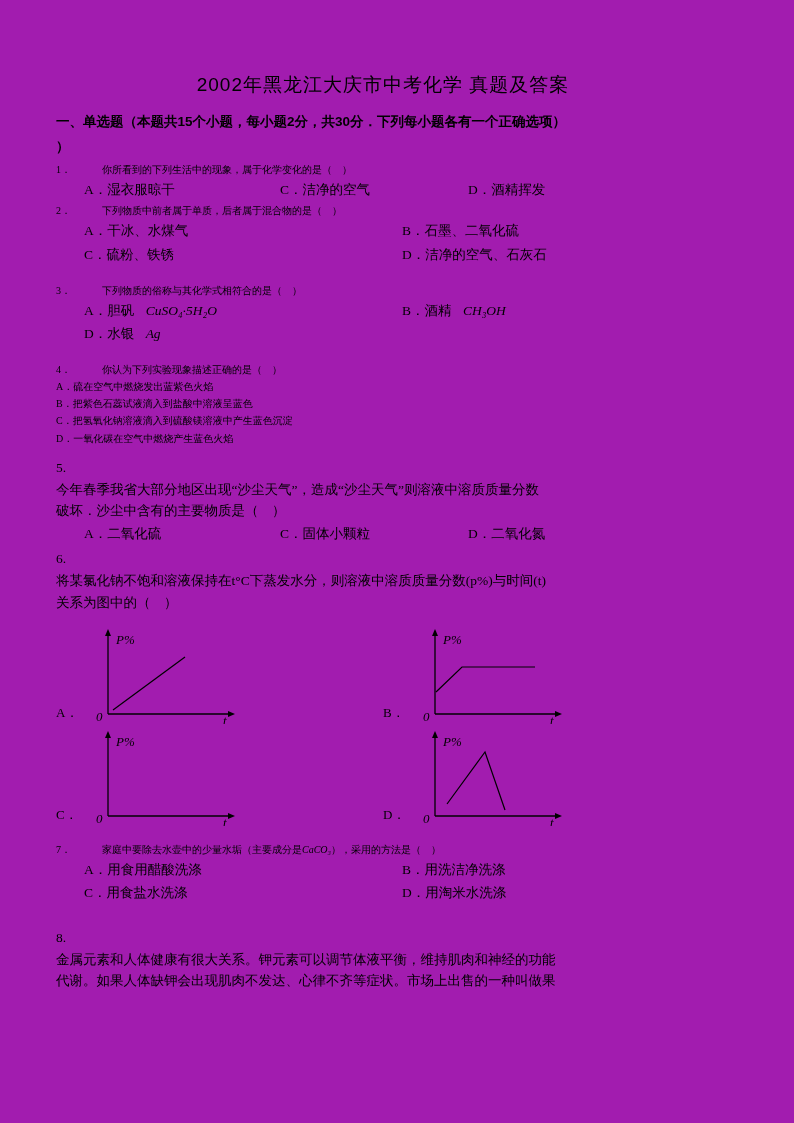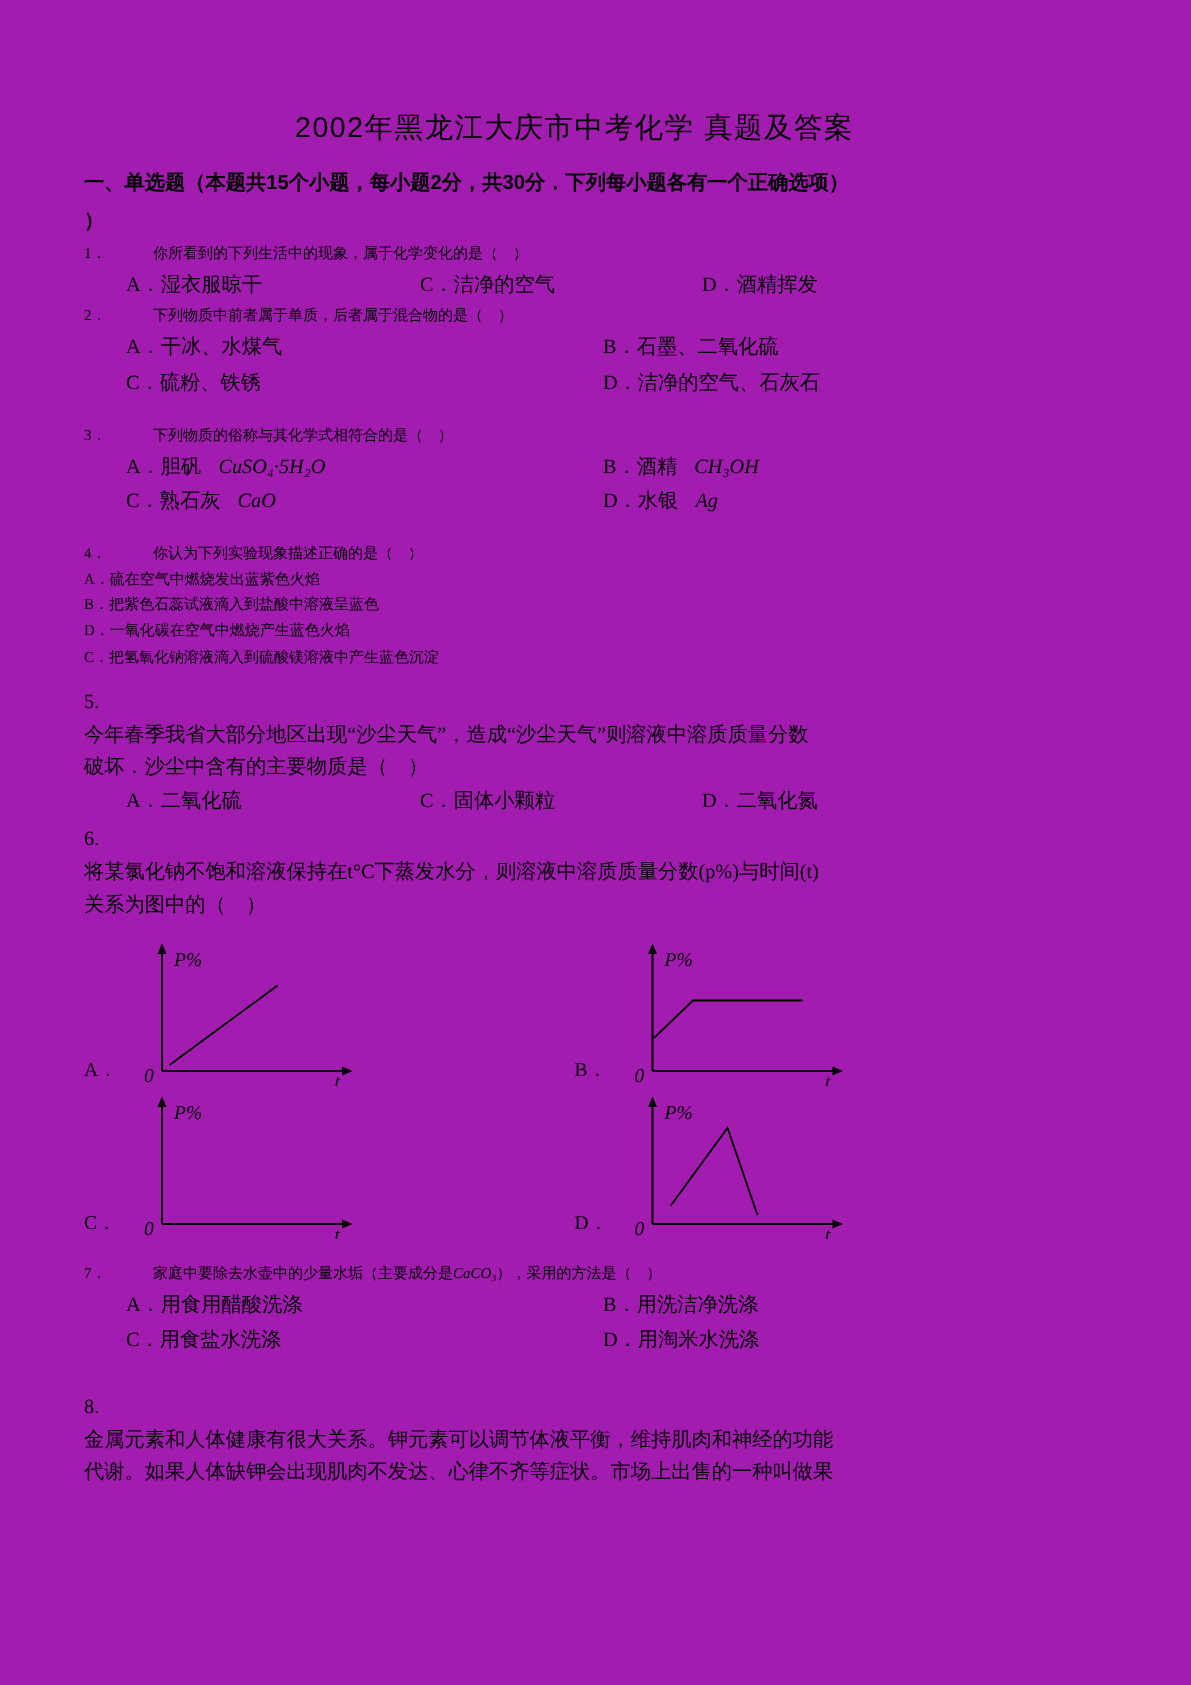--- a/index.html
+++ b/index.html
@@ -161,43 +161,39 @@
       <span class="opt opt-a">
         <span>A．胆矾</span>
         <span class="formula" style="padding-left:8px;">CuSO₄·5H₂O</span>
       </span>
       <span class="opt opt-b">
         <span>B．酒精</span>
         <span class="formula" style="padding-left:8px;">CH₃OH</span>
       </span>
     </div>
     <div class="opts-row two-col">
-      <span class="opt opt-a">
-        <span>C．熟石灰</span>
-        <span class="formula" style="padding-left:8px;">CaO</span>
-      </span>
       <span class="opt opt-b">
         <span>D．水银</span>
         <span class="formula" style="padding-left:8px;">Ag</span>
       </span>
     </div>
   </div>
 
   <div class="spacer-md"></div>
 
   <div class="q">
     <div class="q-stem">
       <span class="q-num">4．</span>
       <span class="indent"></span>
       <span>你认为下列实验现象描述正确的是（　）</span>
     </div>
     <div class="opt-line">A．硫在空气中燃烧发出蓝紫色火焰</div>
     <div class="opt-line">B．把紫色石蕊试液滴入到盐酸中溶液呈蓝色</div>
+    <div class="opt-line">C．把氢氧化钠溶液滴入到硫酸镁溶液中产生蓝色沉淀</div>
     <div class="opt-line">D．一氧化碳在空气中燃烧产生蓝色火焰</div>
-    <div class="opt-line">C．把氢氧化钠溶液滴入到硫酸镁溶液中产生蓝色沉淀</div>
   </div>
 
   <div class="spacer-sm"></div>
 
   <div class="q">
     <div class="para">5.</div>
     <div class="para">今年春季我省大部分地区出现“沙尘天气”，造成“沙尘天气”则溶液中溶质质量分数</div>
     <div class="para">破坏．沙尘中含有的主要物质是（　）</div>
     <div class="opts-row">
       <span class="opt opt-a">A．二氧化硫</span>

